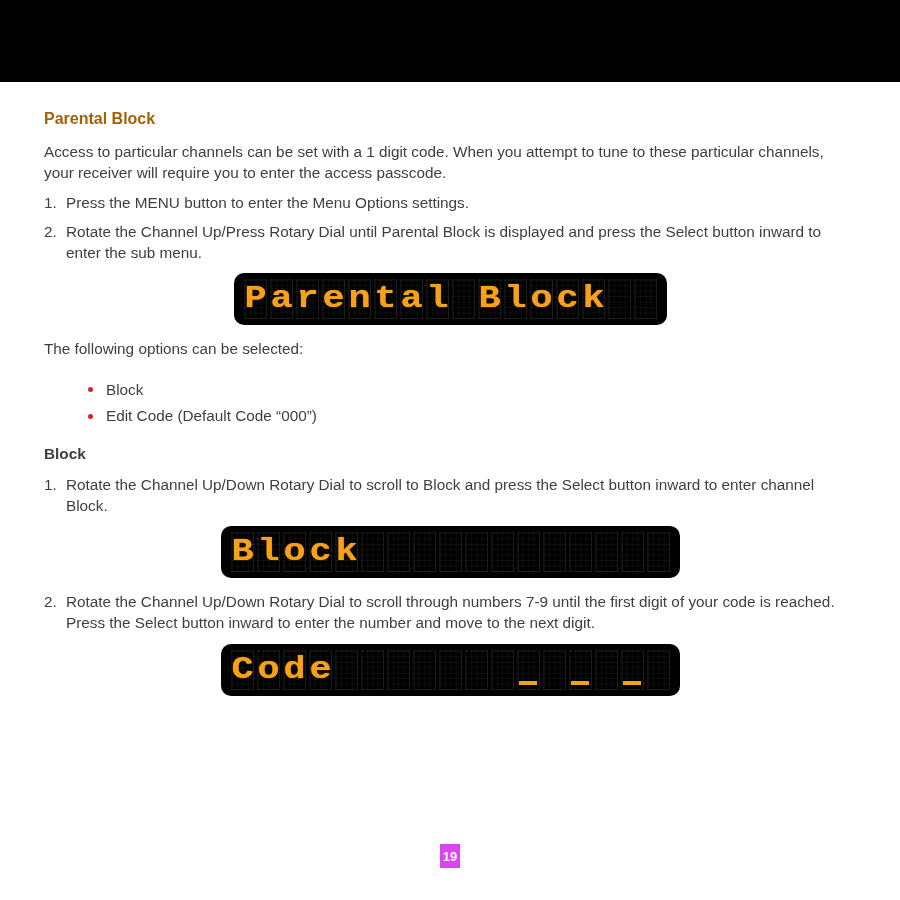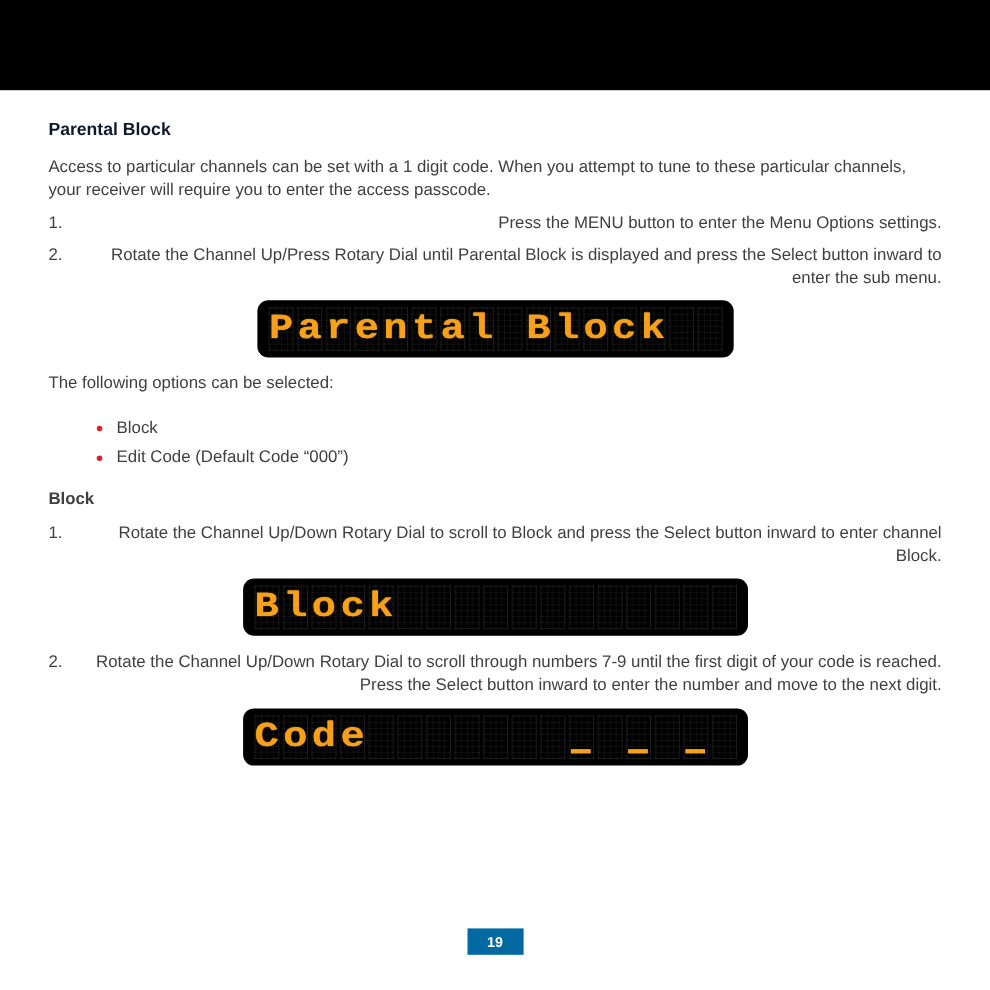--- a/index.html
+++ b/index.html
@@ -19,36 +19,35 @@
     width:100%;
     flex-shrink:0;
   }
   .content{
     flex:1;
     padding:28px 44px 0 44px;
     box-sizing:border-box;
     color:#3f3f3f;
   }
   .page-title{
-    color:#0f172a;
+    color:#a16207;
     font-weight:700;
     font-size:16px;
     margin:0 0 14px 0;
   }
   p{
     margin:0 0 10px 0;
     font-size:15.3px;
     line-height:1.35;
   }
   ol{
     list-style:none;
     padding:0;
     margin:0 0 10px 0;
     counter-reset:li;
-    text-align:right;
   }
   ol>li{
     counter-increment:li;
     position:relative;
     padding-left:22px;
     font-size:15.3px;
     line-height:1.35;
     margin-bottom:8px;
   }
   ol>li::before{
@@ -142,25 +141,25 @@
     height:4px;
     background:#F7A11A;
   }
   .footer{
     display:flex;
     justify-content:center;
     padding:20px 0 32px 0;
     flex-shrink:0;
   }
   .page-num{
-    background:#0369a1;
+    background:#d946ef;
     color:#fff;
     font-weight:700;
     font-size:13px;
-    width:51px;
+    width:20px;
     height:24px;
     display:flex;
     align-items:center;
     justify-content:center;
   }
 </style>
 </head>
 <body>
 
 <div class="top-bar"></div>

